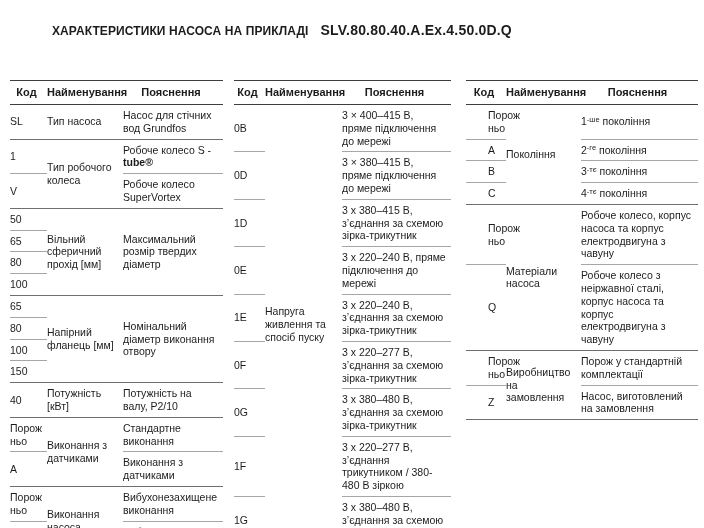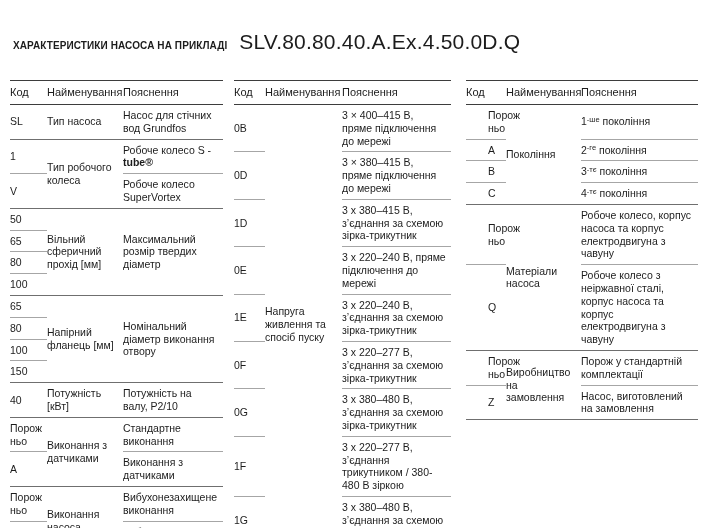--- a/index.html
+++ b/index.html
@@ -9,35 +9,35 @@
     font-family:"Liberation Sans","DejaVu Sans",sans-serif;
     -webkit-font-smoothing:antialiased;
   }
   .page{position:absolute;inset:0;}
 
   
   .title-row{
     position:absolute;left:13px;top:22px;right:8px;
     display:flex;align-items:baseline;gap:12px;white-space:nowrap;
   }
-  .title-label{font-size:10px;font-weight:bold;letter-spacing:.1px;}
-  .title-code{font-size:21px;font-weight:normal;letter-spacing:.2px;margin-top:8px;}
+  .title-label{font-size:12px;font-weight:bold;letter-spacing:.1px;margin-left:39px;}
+  .title-code{font-size:14px;font-weight:bold;letter-spacing:.2px;}
 
   
   .tbl-host{position:absolute;top:80px;}
   #host-0{left:10px;width:213px;}
   #host-1{left:234px;width:217px;}
   #host-2{left:466px;width:232px;}
 
   table.tk{
     border-collapse:collapse;table-layout:fixed;width:100%;
     border-top:1px solid #3d3d3d;
   }
   .tk th{
-    font-size:11px;font-weight:normal;text-align:left;
+    font-size:11px;font-weight:bold;text-align:center;
     padding:5px 4px 6px 0;border-bottom:1px solid #3d3d3d;color:#1c1c1c;
   }
   .tk td{
     font-size:10.5px;line-height:1.22;vertical-align:middle;
     padding:4px 5px 4px 0;white-space:pre-line;color:#1c1c1c;
   }
   .t0 col.c-code{width:37px;}  .t0 col.c-name{width:76px;}
   .t1 col.c-code{width:31px;}  .t1 col.c-name{width:77px;}
   .t2 col.c-code{width:40px;}  .t2 col.c-name{width:75px;}
   .t2 td.code{padding-left:22px;}

